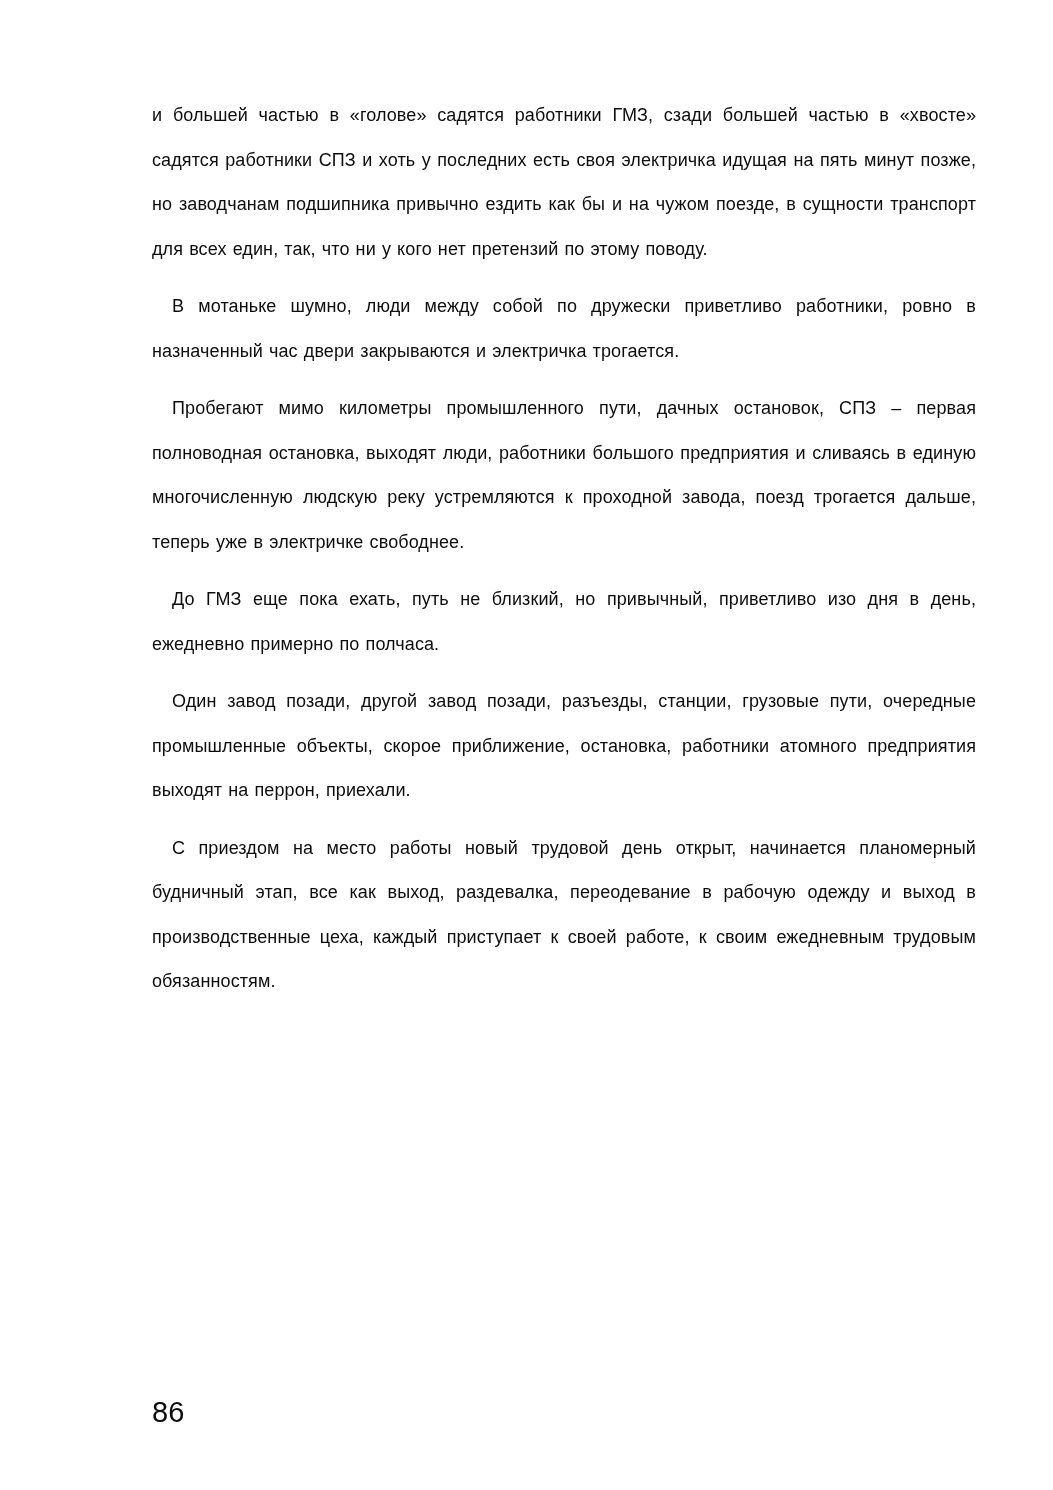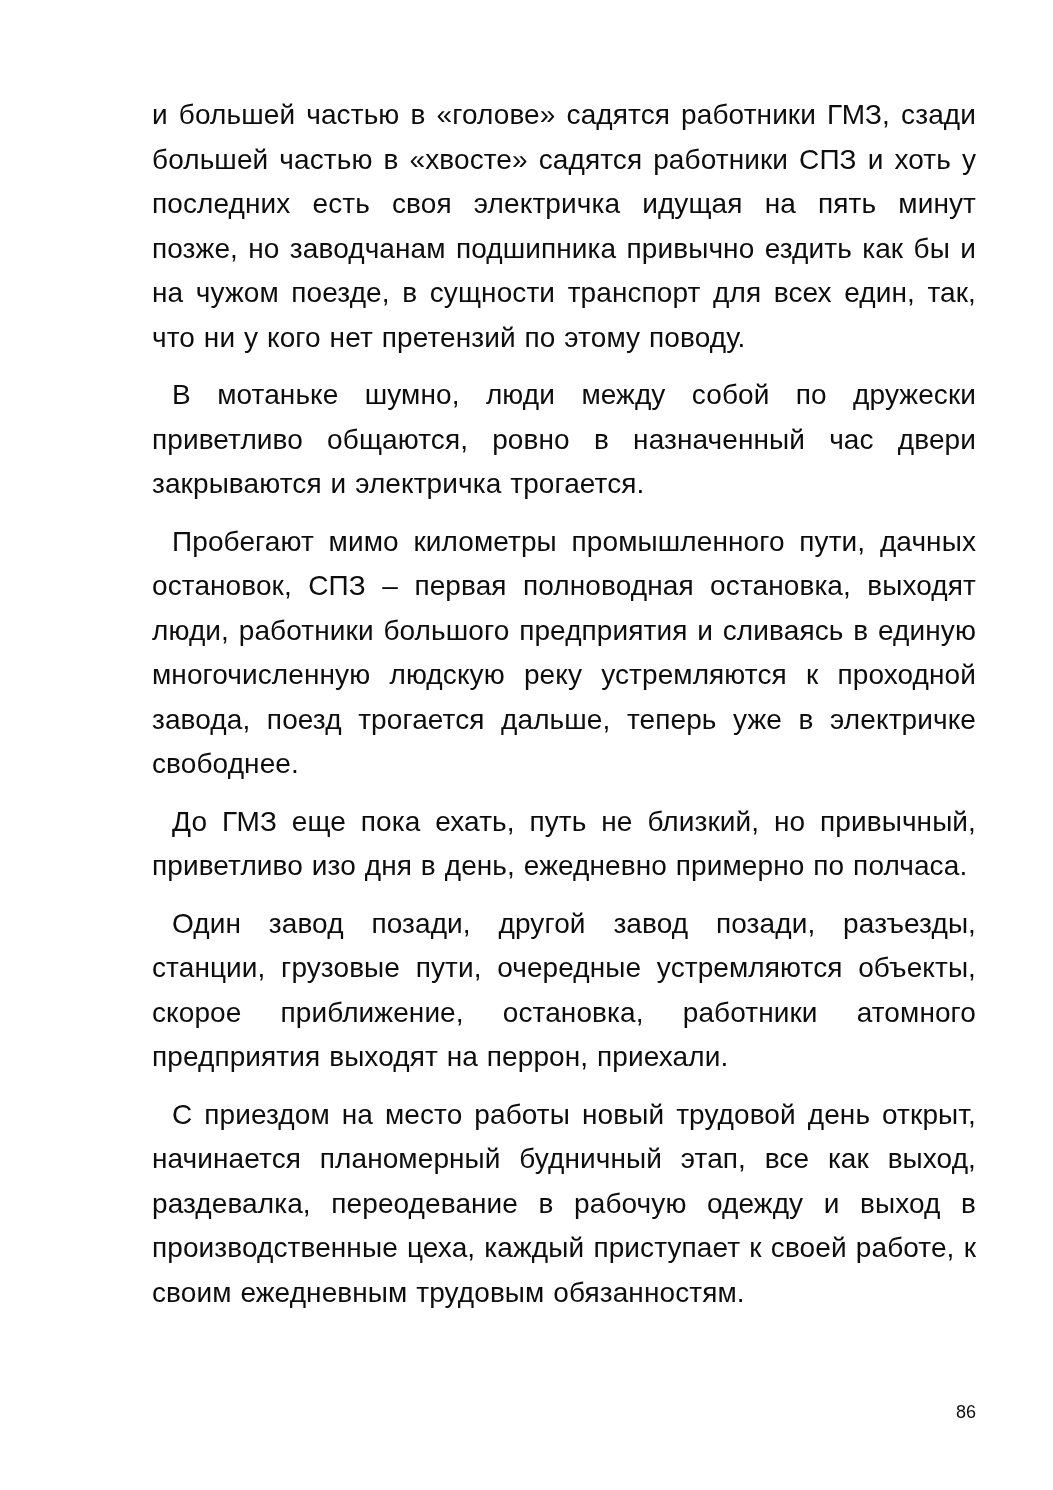--- a/index.html
+++ b/index.html
@@ -17,49 +17,49 @@
     color: #0d0d0d;
   }
   .text-column {
     position: absolute;
     left: 152px;
     top: 93px;
     width: 824px;
   }
   .text-column p {
     margin: 0 0 13px 0;
-    font-size: 28px;
+    font-size: 18px;
     line-height: 44.5px;
     text-align: justify;
     text-indent: 20px;
     letter-spacing: 0.1px;
     word-spacing: 1px;
     hyphens: none;
   }
   .text-column p.no-indent {
     text-indent: 0;
   }
   .page-number {
     position: absolute;
     left: 152px;
     width: 824px;
     top: 1398px;
-    text-align: right;
-    font-size: 18px;
+    text-align: left;
+    font-size: 29px;
     line-height: 28px;
     color: #0d0d0d;
   }
 </style>
 </head>
 <body>
 
 <div class="page">
   <div class="text-column">
     <p class="no-indent">и большей частью в «голове» садятся работники ГМЗ, сзади большей частью в «хвосте» садятся работники СПЗ и хоть у последних есть своя электричка идущая на пять минут позже, но заводчанам подшипника привычно ездить как бы и на чужом поезде, в сущности транспорт для всех един, так, что ни у кого нет претензий по этому поводу.</p>
-    <p>В мотаньке шумно, люди между собой по дружески приветливо общаются, ровно в назначенный час двери закрываются и электричка трогается.</p>
+    <p>В мотаньке шумно, люди между собой по дружески приветливо работники, ровно в назначенный час двери закрываются и электричка трогается.</p>
     <p>Пробегают мимо километры промышленного пути, дачных остановок, СПЗ – первая полноводная остановка, выходят люди, работники большого предприятия и сливаясь в единую многочисленную людскую реку устремляются к проходной завода, поезд трогается дальше, теперь уже в электричке свободнее.</p>
     <p>До ГМЗ еще пока ехать, путь не близкий, но привычный, приветливо изо дня в день, ежедневно примерно по полчаса.</p>
-    <p>Один завод позади, другой завод позади, разъезды, станции, грузовые пути, очередные устремляются объекты, скорое приближение, остановка, работники атомного предприятия выходят на перрон, приехали.</p>
+    <p>Один завод позади, другой завод позади, разъезды, станции, грузовые пути, очередные промышленные объекты, скорое приближение, остановка, работники атомного предприятия выходят на перрон, приехали.</p>
     <p>С приездом на место работы новый трудовой день открыт, начинается планомерный будничный этап, все как выход, раздевалка, переодевание в рабочую одежду и выход в производственные цеха, каждый приступает к своей работе, к своим ежедневным трудовым обязанностям.</p>
   </div>
 
   <div class="page-number">86</div>
 </div>
 
 </body></html>

